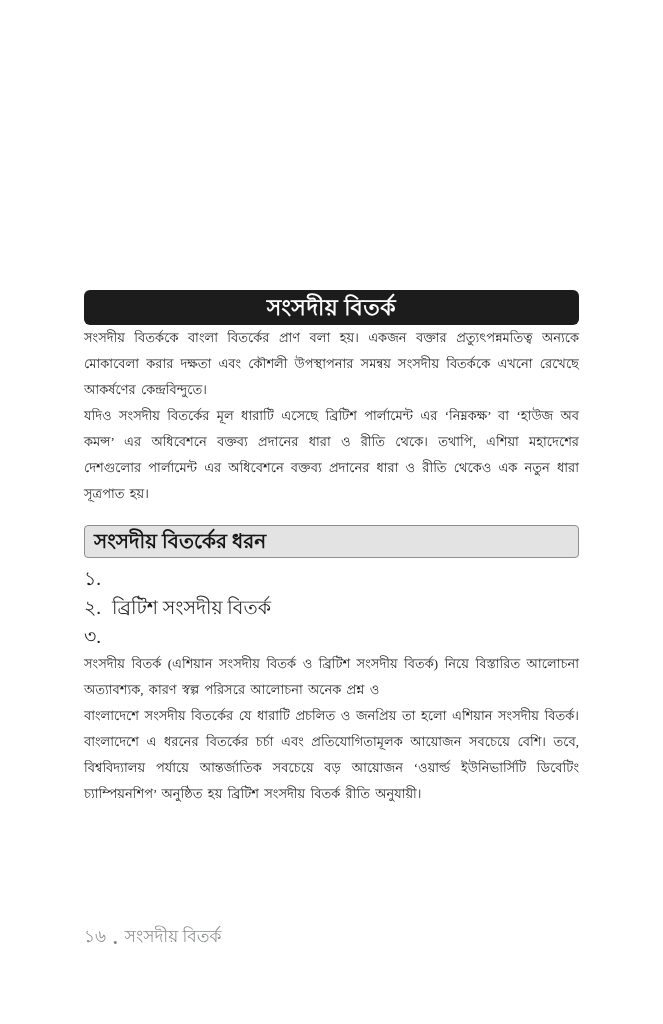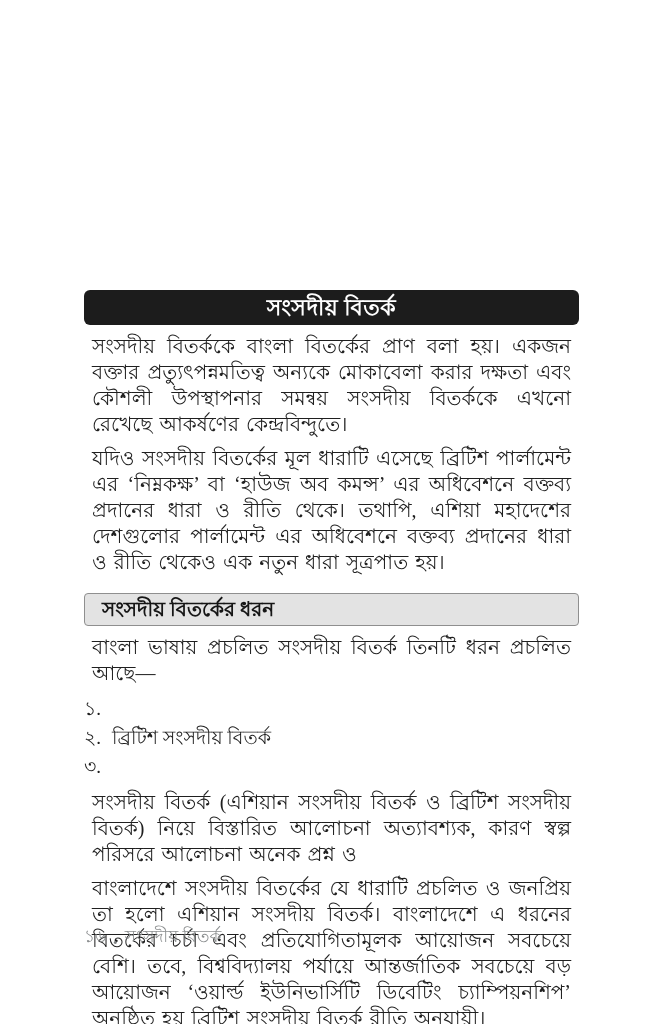--- a/index.html
+++ b/index.html
@@ -32,41 +32,41 @@
     line-height: 35px;
     text-align: center;
     font-size: 22px;
     font-weight: bold;
     border-radius: 6px;
     letter-spacing: 0.5px;
   }
 
   
   p.body {
-    margin: 8px;
-    font-size: 20px;
+    margin: 0;
+    font-size: 13px;
     line-height: 26px;
     text-align: justify;
     word-spacing: 2px;
   }
   .p1 { margin-top: 16px; }
   .p2 { margin-top: 9px; }
   .p3 { margin-top: 3px; }
   .p4 { margin-top: 11px; }
 
   
   .secbox {
     margin-top: 18px;
     background: #e3e3e3;
     border: 1px solid #8f8f8f;
     border-radius: 4px;
     font-size: 20px;
     font-weight: bold;
     line-height: 31px;
-    padding: 0 17px;
+    padding: 0 9px;
     color: #161616;
   }
 
   .intro { margin-top: 12px; }
 
   
   .list { margin-top: 6px; }
   .li {
     display: flex;
     font-size: 19px;
@@ -102,21 +102,20 @@
   <div class="content">
 
     <div class="banner">সংসদীয় বিতর্ক</div>
 
     <p class="body p1">সংসদীয় বিতর্ককে বাংলা বিতর্কের প্রাণ বলা হয়। একজন বক্তার প্রত্যুৎপন্নমতিত্ব অন্যকে মোকাবেলা করার দক্ষতা এবং কৌশলী উপস্থাপনার সমন্বয় সংসদীয় বিতর্ককে এখনো রেখেছে আকর্ষণের কেন্দ্রবিন্দুতে।</p>
 
     <p class="body p2">যদিও সংসদীয় বিতর্কের মূল ধারাটি এসেছে ব্রিটিশ পার্লামেন্ট এর ‘নিম্নকক্ষ’ বা ‘হাউজ অব কমন্স’ এর অধিবেশনে বক্তব্য প্রদানের ধারা ও রীতি থেকে। তথাপি, এশিয়া মহাদেশের দেশগুলোর পার্লামেন্ট এর অধিবেশনে বক্তব্য প্রদানের ধারা ও রীতি থেকেও এক নতুন ধারা সূত্রপাত হয়।</p>
 
     <div class="secbox">সংসদীয় বিতর্কের ধরন</div>
 
-    <p class="body intro">বাংলা ভাষায় প্রচলিত সংসদীয় বিতর্ক তিনটি ধরন প্রচলিত আছে—</p>
 
     <div class="list">
       <div class="li">
         <span class="num">১.</span>
       </div>
       <div class="li">
         <span class="num">২.</span>
         <span>ব্রিটিশ সংসদীয় বিতর্ক</span>
       </div>
       <div class="li">

